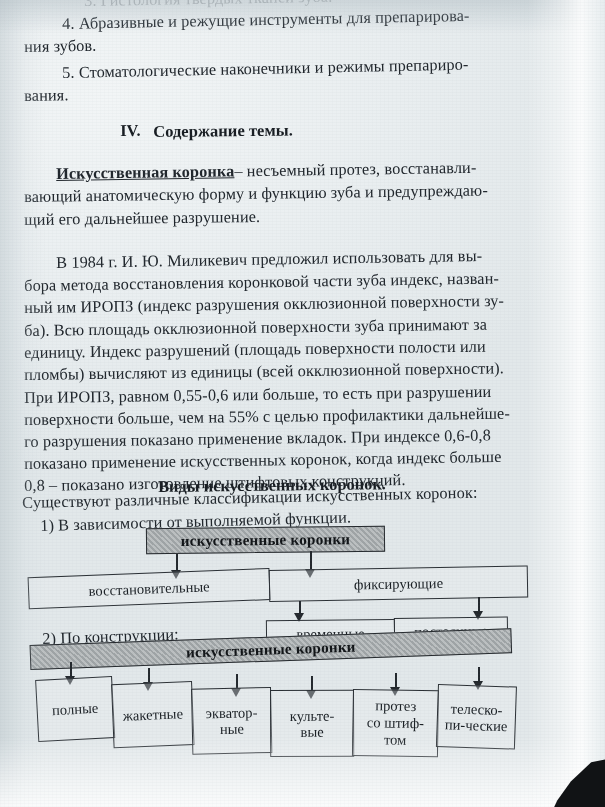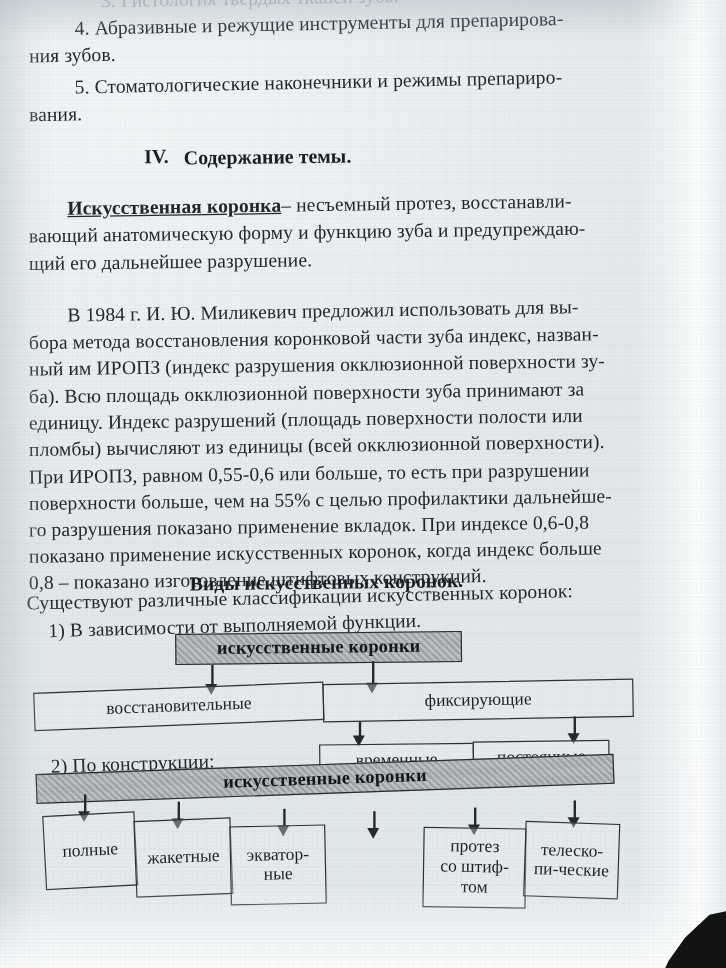--- a/index.html
+++ b/index.html
@@ -242,20 +242,24 @@
     <div class="box multiline" style="left:35px;top:676px;width:77px;height:62px;transform:rotate(-3.0deg);transform-origin:100% 0;">
       <span>полные</span>
     </div>
     <div class="box multiline" style="left:111px;top:681px;width:81px;height:64px;transform:rotate(-2.3deg);transform-origin:100% 0;">
       <span>жакетные</span>
     </div>
     <div class="box multiline" style="left:191px;top:687px;width:80px;height:66px;transform:rotate(-1.2deg);transform-origin:100% 0;">
       <span style="white-space:pre-line;">экватор-
 ные</span>
     </div>
+    <div class="box multiline" style="left:270px;top:690px;width:84px;height:67px;transform:rotate(-0.2deg);transform-origin:0 0;">
+      <span style="white-space:pre-line;">культе-
+вые</span>
+    </div>
     <div class="box multiline" style="left:353px;top:689px;width:86px;height:67px;transform:rotate(0.9deg);transform-origin:0 0;">
       <span style="white-space:pre-line;line-height:17px;">протез
 со штиф-
 том</span>
     </div>
     <div class="box multiline" style="left:438px;top:684px;width:79px;height:63px;transform:rotate(1.9deg);transform-origin:0 0;">
       <span style="white-space:pre-line;">телеско-
 пи-ческие</span>
     </div>
   </div>

